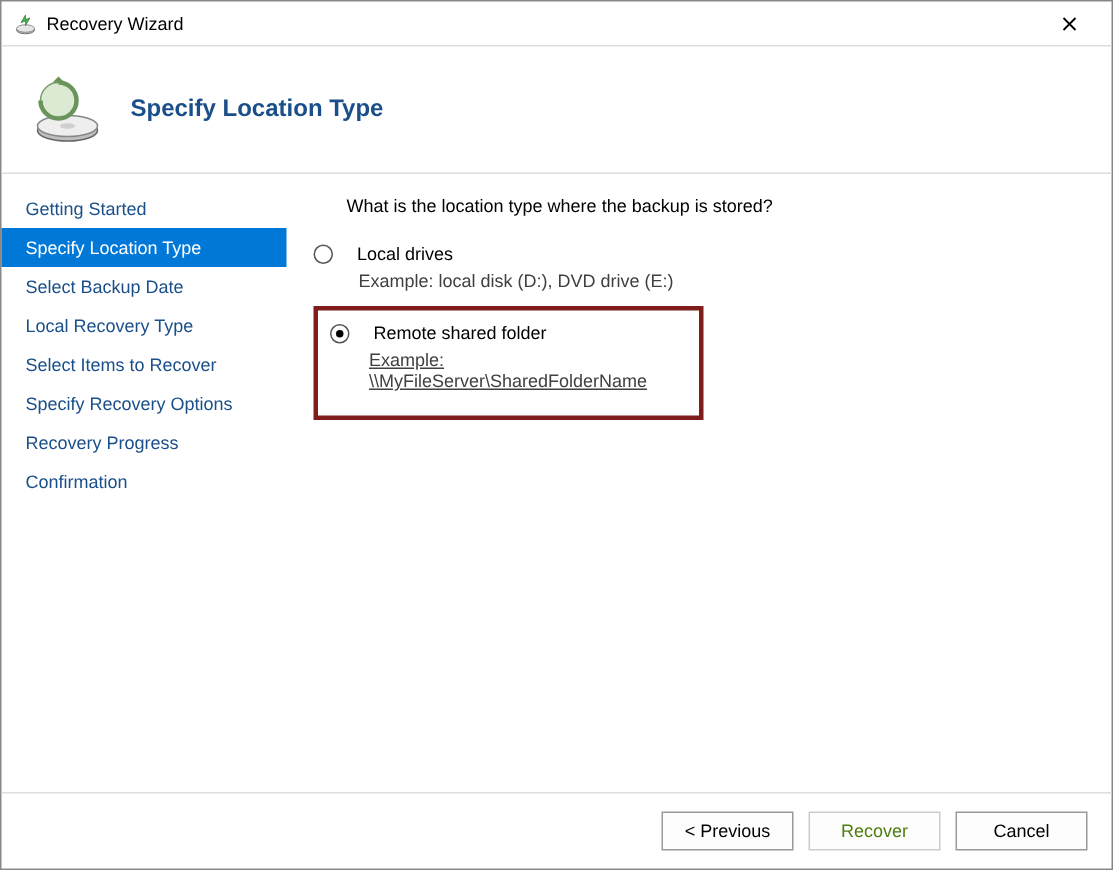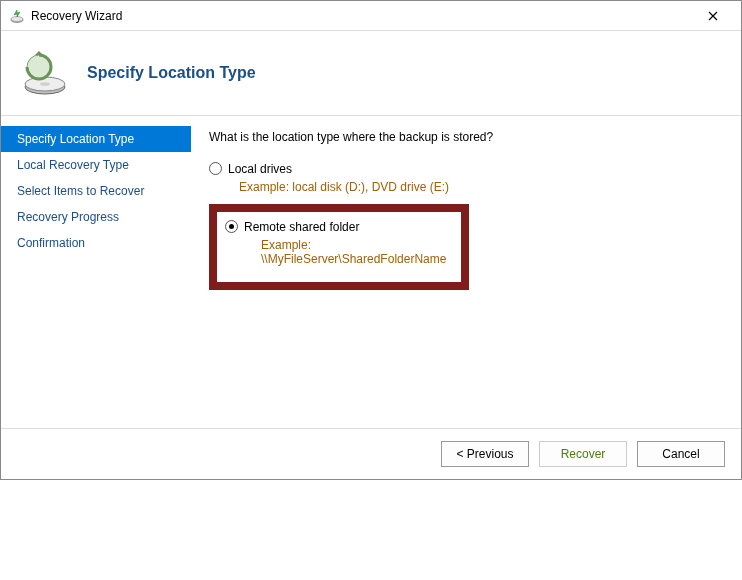--- a/index.html
+++ b/index.html
@@ -5,21 +5,21 @@
   * { box-sizing: border-box; }
   body {
     margin: 0;
     font-family: "Segoe UI", Tahoma, sans-serif;
     font-size: 12px;
     background: #fff;
     color: #000;
   }
   .window {
     width: 742px;
-    height: 480px;
+    height: 580px;
     border: 1px solid #888;
     background: #fff;
     display: flex;
     flex-direction: column;
   }
   .titlebar {
     height: 30px;
     display: flex;
     align-items: center;
     padding: 0 8px;
@@ -61,48 +61,48 @@
   }
   .sidebar-item.active {
     background: #0078d7;
     color: #fff;
   }
   .main {
     flex: 1;
     padding: 14px 18px;
     position: relative;
   }
-  .question { margin-bottom: 16px; }
+  .question { margin-bottom: 16px; margin-left: 22px; }
   .opt-group { margin-bottom: 4px; }
   .radio-row {
-    display: flex; align-items: flex-start; gap: 6px;
+    display: flex; align-items: flex-end; gap: 16px;
     padding: 2px 0;
   }
   .radio {
     width: 13px; height: 13px; border-radius: 50%;
     border: 1px solid #555; background: #fff;
     display: inline-flex; align-items: center; justify-content: center;
     flex-shrink: 0;
   }
   .radio.checked::after {
     content: ""; width: 5px; height: 5px; border-radius: 50%; background: #000;
   }
   .example {
     margin-left: 30px;
     padding: 2px 0 6px 0;
-    color: #a16207;
+    color: #404040;
   }
   .highlight-box {
-    border: 8px solid #7f1d1d;
+    border: 3px solid #7f1d1d;
     padding: 6px 6px 6px 6px;
     margin-top: 4px;
     width: 260px;
   }
   .highlight-box .radio-row { padding-left: 2px; }
-  .highlight-box .example { margin-left: 38px; }
+  .highlight-box .example { margin-left: 28px; text-decoration: underline; }
   .footer {
     border-top: 1px solid #ddd;
     padding: 12px 16px;
     display: flex;
     justify-content: flex-end;
     gap: 10px;
   }
   .btn {
     min-width: 88px;
     height: 26px;
@@ -148,23 +148,26 @@
       </svg>
     </div>
     <h1>Specify Location Type</h1>
   </div>
 
   <div class="divider"></div>
 
   <div class="body">
 
     <div class="sidebar">
+      <div class="sidebar-item">Getting Started</div>
       <div class="sidebar-item active">Specify Location Type</div>
+      <div class="sidebar-item">Select Backup Date</div>
       <div class="sidebar-item">Local Recovery Type</div>
       <div class="sidebar-item">Select Items to Recover</div>
+      <div class="sidebar-item">Specify Recovery Options</div>
       <div class="sidebar-item">Recovery Progress</div>
       <div class="sidebar-item">Confirmation</div>
     </div>
 
     <div class="main">
       <div class="question">What is the location type where the backup is stored?</div>
 
       <div class="opt-group">
         <div class="radio-row">
           <span class="radio"></span>

